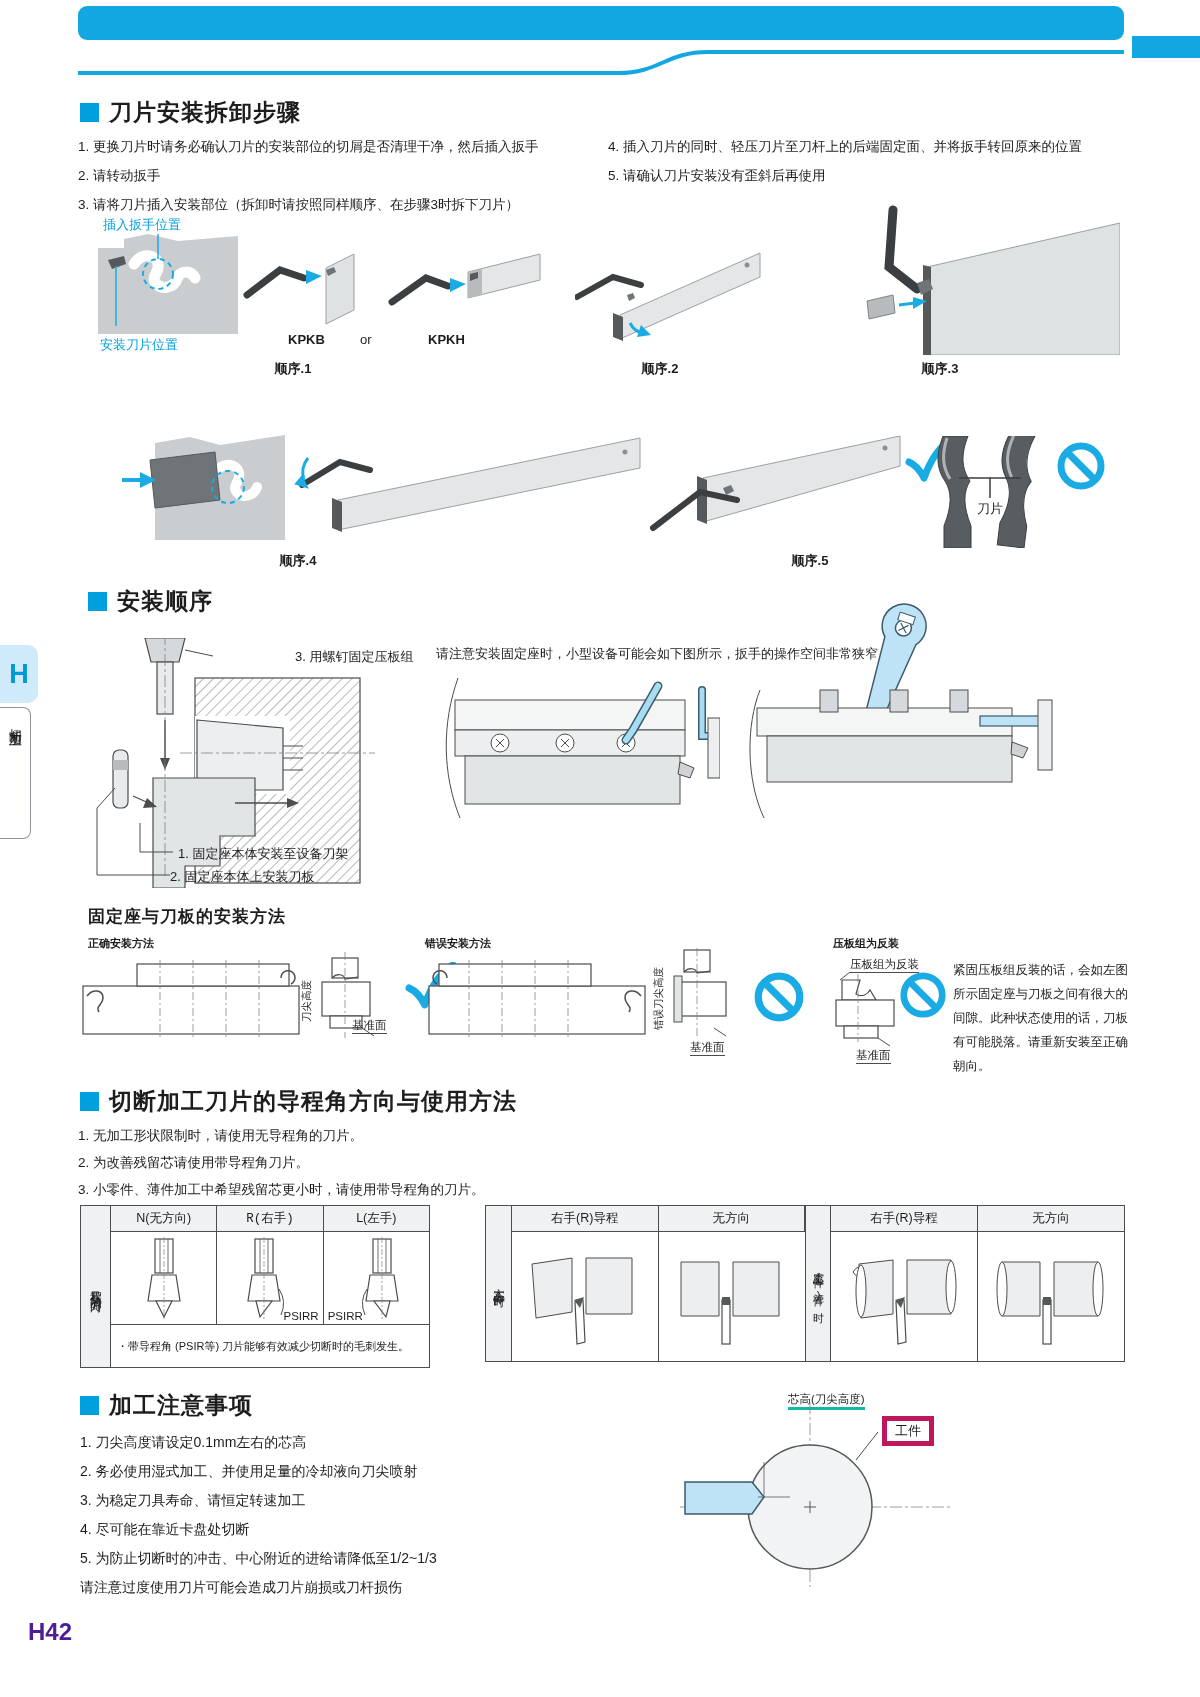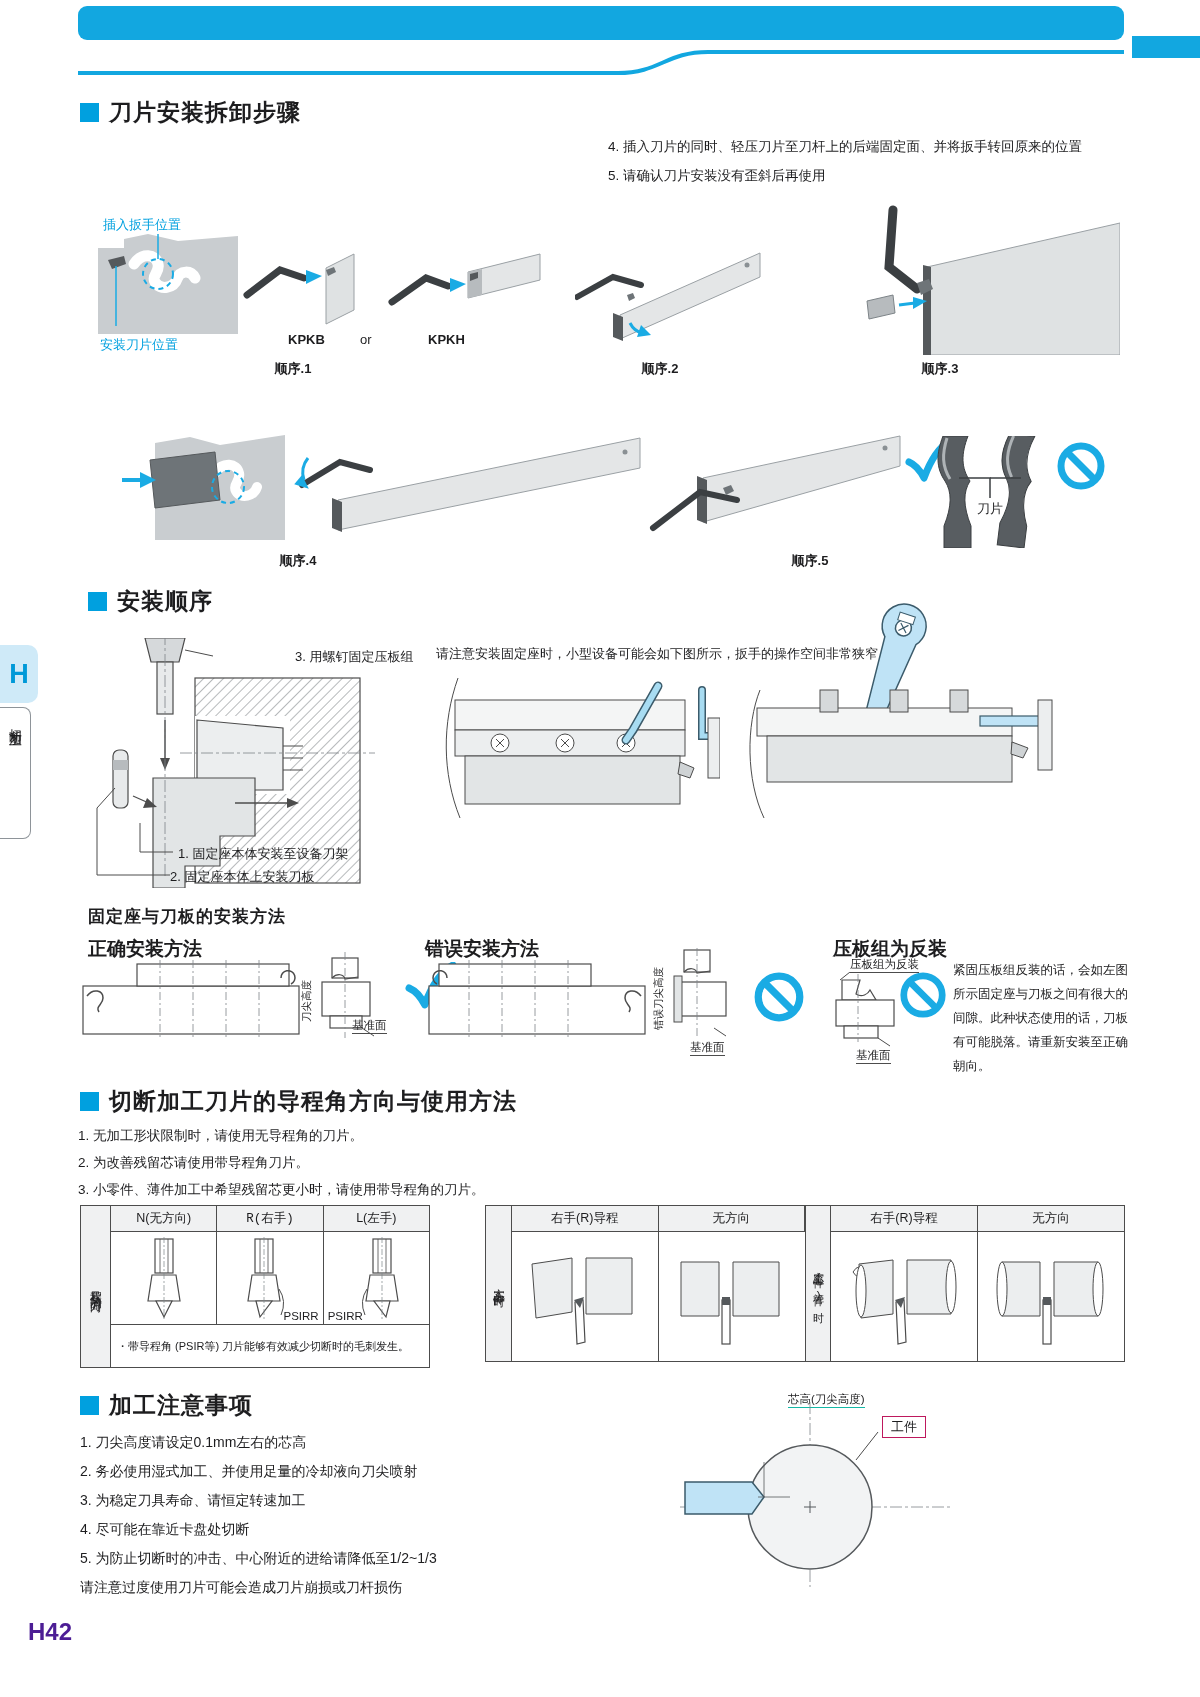--- a/index.html
+++ b/index.html
@@ -7,21 +7,21 @@
   .page { position:relative; width:1200px; height:1697px; background:#fff; overflow:hidden; }
   .abs { position:absolute; }
   .sec-title { display:flex; align-items:center; gap:10px; font-size:23px; font-weight:bold; letter-spacing:1px; }
   .sec-title .sq { width:19px; height:19px; background:#00a0df; flex:0 0 auto; }
   .steps { font-size:13.5px; line-height:29px; white-space:nowrap; }
   .cap { font-size:13px; font-weight:bold; transform:translateX(-50%); white-space:nowrap; }
   .dlabel { font-size:13px; white-space:nowrap; }
   .dlabel-s { font-size:11.5px; white-space:nowrap; }
   .cyanlab { font-size:13px; color:#00a0df; white-space:nowrap; }
   .subhead { font-size:17px; font-weight:bold; letter-spacing:1px; }
-  .collab { font-size:19px; font-weight:bold; white-space:nowrap; }
+  .collab { font-size:11px; font-weight:bold; white-space:nowrap; }
   .vrot { transform:rotate(-90deg); transform-origin:left top; font-size:10.5px; white-space:nowrap; }
   .vstack { writing-mode:vertical-rl; text-orientation:upright; letter-spacing:2px; }
   .warn { font-size:12.5px; line-height:24px; width:180px; }
   .cell { border:1px solid #4c4c4c; display:flex; align-items:center; justify-content:center; }
   .th { background:#f0f1f2; font-size:12.5px; font-weight:normal; }
   .notes-row { font-size:11px; line-height:18px; padding:12px 6px; }
   .sidebar-h { position:absolute; left:0; top:645px; width:38px; height:58px; background:#cfeaf8; border-radius:0 10px 10px 0; display:flex; align-items:center; justify-content:center; font-size:27px; font-weight:bold; color:#0099d8; }
   .sidebar-tab { position:absolute; left:0; top:707px; width:31px; height:132px; border:1px solid #8e9499; border-left:none; border-radius:0 8px 8px 0; background:#fff; display:flex; justify-content:center; padding-top:10px; font-size:13px; }
   .footer-code { position:absolute; left:28px; top:1618px; font-size:24px; font-weight:bold; color:#4c1d95; }
   svg { display:block; }
@@ -40,20 +40,25 @@
   <div class="sidebar-h">
       <span>H</span>
     </div>
   <div class="sidebar-tab">
     <span class="vstack">切断加工</span>
   </div>
 
   <div class="abs sec-title" style="left:80px; top:97px;">
     <span class="sq"></span>
     <span>刀片安装拆卸步骤</span>
+  </div>
+  <div class="abs steps" style="left:78px; top:132px;">
+    <div>1. 更换刀片时请务必确认刀片的安装部位的切屑是否清理干净，然后插入扳手</div>
+    <div>2. 请转动扳手</div>
+    <div>3. 请将刀片插入安装部位（拆卸时请按照同样顺序、在步骤3时拆下刀片）</div>
   </div>
   <div class="abs steps" style="left:608px; top:132px;">
     <div>4. 插入刀片的同时、轻压刀片至刀杆上的后端固定面、并将扳手转回原来的位置</div>
     <div>5. 请确认刀片安装没有歪斜后再使用</div>
   </div>
 
   <div class="abs cyanlab" style="left:103px; top:216px;">插入扳手位置</div>
   <svg class="abs" style="left:98px; top:234px;" width="140" height="100" viewBox="0 0 140 100">
     <path d="M0,14 L26,14 L26,5 L50,0 L80,7 L140,2 L140,100 L0,100 Z" fill="#c9cdd0"></path>
     <path d="M36,30 c8,-12 22,-10 24,0 c2,9 -7,11 -3,18 c5,9 19,6 22,-3 c3,-9 14,-9 18,-1" fill="none" stroke="#fff" stroke-width="11" stroke-linecap="round"></path>
@@ -435,29 +440,29 @@
   </div>
   <div class="abs steps" style="left:80px; top:1428px; line-height:29px; font-size:14px;">
     <div>1.  刀尖高度请设定0.1mm左右的芯高</div>
     <div>2.  务必使用湿式加工、并使用足量的冷却液向刀尖喷射</div>
     <div>3.  为稳定刀具寿命、请恒定转速加工</div>
     <div>4.  尽可能在靠近卡盘处切断</div>
     <div>5.  为防止切断时的冲击、中心附近的进给请降低至1/2~1/3</div>
     <div>请注意过度使用刀片可能会造成刀片崩损或刀杆损伤</div>
   </div>
 
-  <div class="abs dlabel-s" style="left:788px; top:1392px; border-bottom:1px solid #14b8a6;">芯高(刀尖高度)</div>
+  <div class="abs dlabel-s" style="left:788px; top:1392px; border-bottom:3px solid #14b8a6;">芯高(刀尖高度)</div>
   <svg class="abs" style="left:660px; top:1402px;" width="300" height="190" viewBox="0 0 300 190">
     <line x1="150" y1="0" x2="150" y2="185" stroke="#7d8488" stroke-width="0.8" stroke-dasharray="12 3 3 3"></line>
     <line x1="20" y1="105" x2="290" y2="105" stroke="#7d8488" stroke-width="0.8" stroke-dasharray="12 3 3 3"></line>
     <circle cx="150" cy="105" r="62" fill="#f2f3f4" stroke="#55595c" stroke-width="1.5"></circle>
     <line x1="144" y1="105" x2="156" y2="105" stroke="#55595c" stroke-width="1"></line>
     <line x1="150" y1="99" x2="150" y2="111" stroke="#55595c" stroke-width="1"></line>
     <polygon points="25,80 92,80 104,95 92,112 25,112" fill="#bfe3f6" stroke="#3b5b6b" stroke-width="1.5"></polygon>
     <line x1="104" y1="95" x2="104" y2="60" stroke="#55595c" stroke-width="0.8"></line>
     <line x1="98" y1="95" x2="130" y2="95" stroke="#55595c" stroke-width="0.8"></line>
     <line x1="196" y1="58" x2="218" y2="30" stroke="#4c4c4c" stroke-width="1"></line>
   </svg>
-  <div class="abs dlabel" style="left:882px; top:1416px; border:1px solid #be185d; padding:1px 8px;">工件</div>
+  <div class="abs dlabel" style="left:882px; top:1416px; border:5px solid #be185d; padding:1px 8px;">工件</div>
 
   <div class="footer-code"><span>H42</span></div>
 
 </div>
 
 </body></html>

